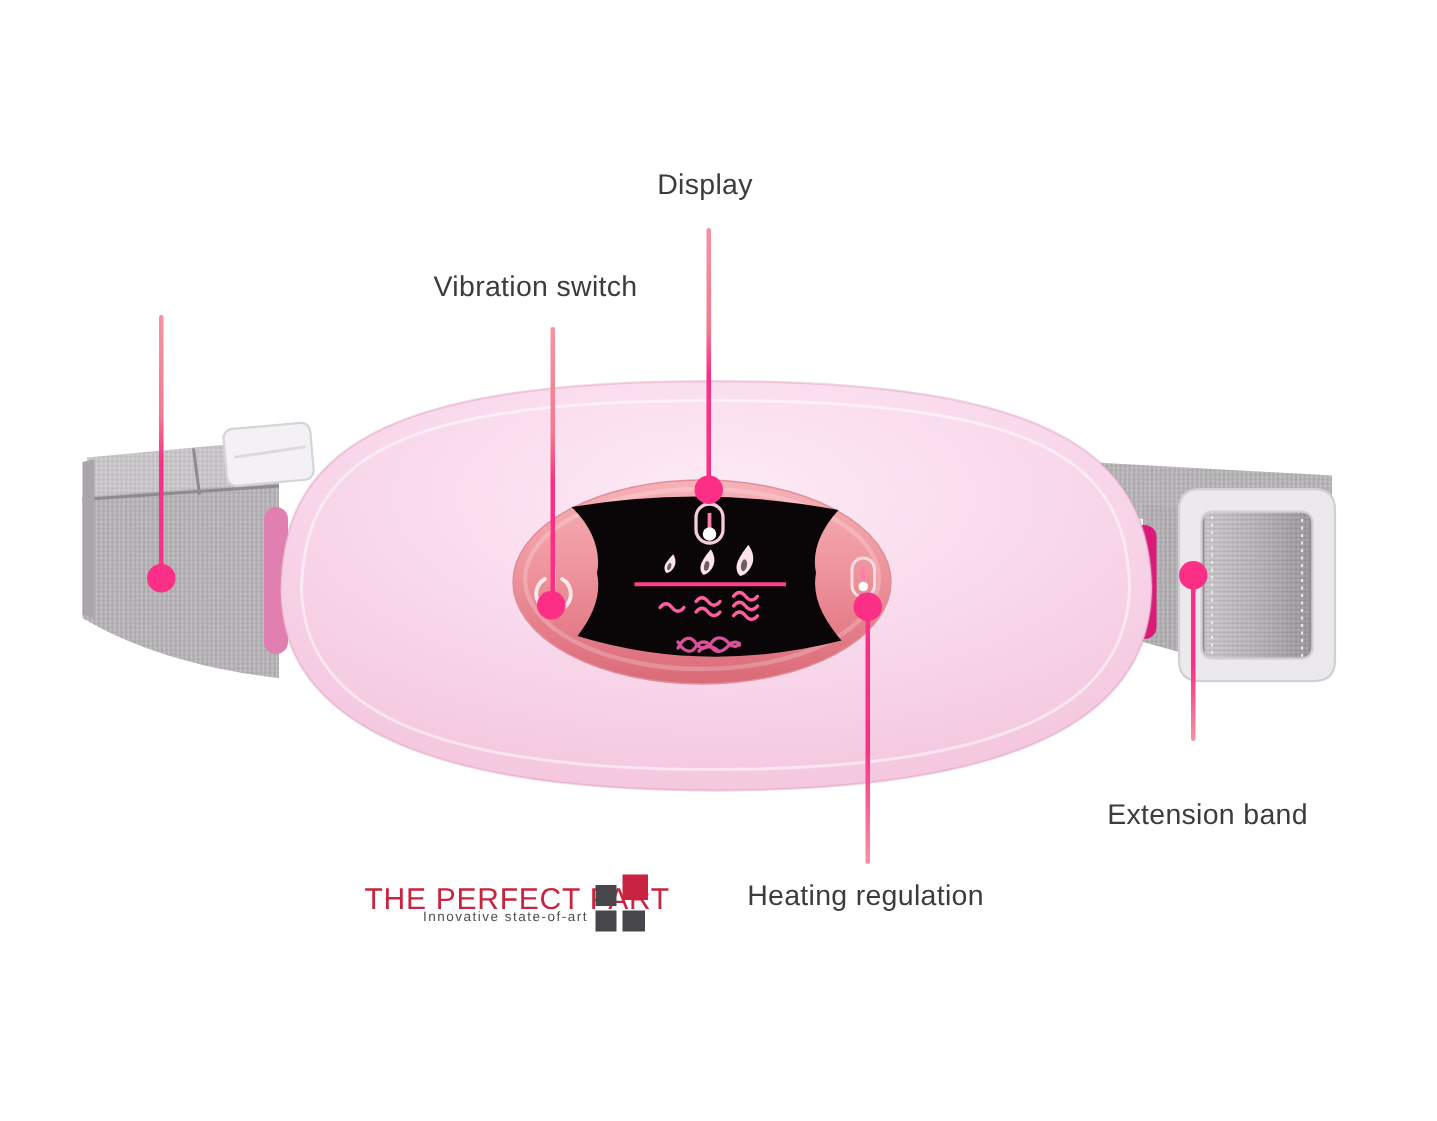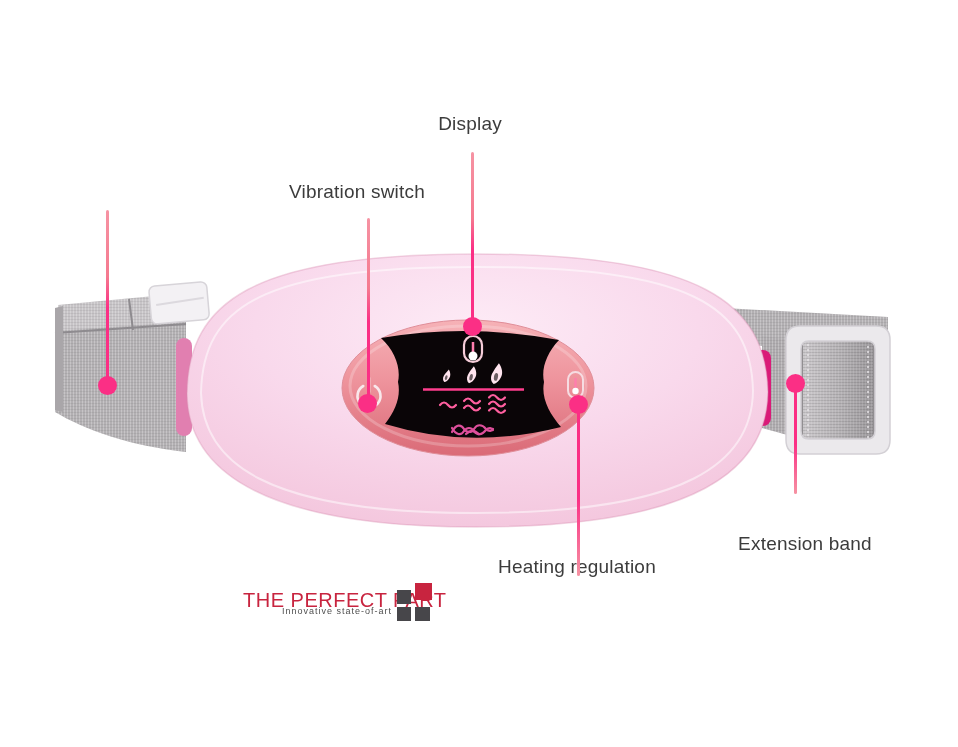--- a/index.html
+++ b/index.html
@@ -168,21 +168,21 @@
   <div class="callout-dot" style="left:357.5px;top:393.5px;"></div>
 
   <div class="callout-label" style="left:470px;top:113px;">Display</div>
   <div class="callout-line line-up" style="left:470.5px;top:152px;height:174px;"></div>
   <div class="callout-dot" style="left:462.5px;top:316.5px;"></div>
 
   <div class="callout-label" style="left:805px;top:495px;margin-top:38px;">Extension band</div>
   <div class="callout-line line-down" style="left:793.5px;top:383px;height:111px;"></div>
   <div class="callout-dot" style="left:785.5px;top:373.5px;"></div>
 
-  <div class="callout-label" style="left:577px;top:556px;">Heating regulation</div>
+  <div class="callout-label" style="left:577px;top:587px;">Heating regulation</div>
   <div class="callout-line line-down" style="left:576.5px;top:404px;height:172px;"></div>
   <div class="callout-dot" style="left:568.5px;top:394.5px;"></div>
 
   <div>
     <div class="logo-title">THE PERFECT PART</div>
     <div class="logo-tagline">Innovative state-of-art</div>
     <div>
       <span class="sq sq-gray" style="left:397px;top:590px;width:14px;height:14px;"></span>
       <span class="sq sq-red" style="left:415px;top:583px;width:17px;height:17px;"></span>
       <span class="sq sq-gray" style="left:397px;top:607px;width:14px;height:14px;"></span>

